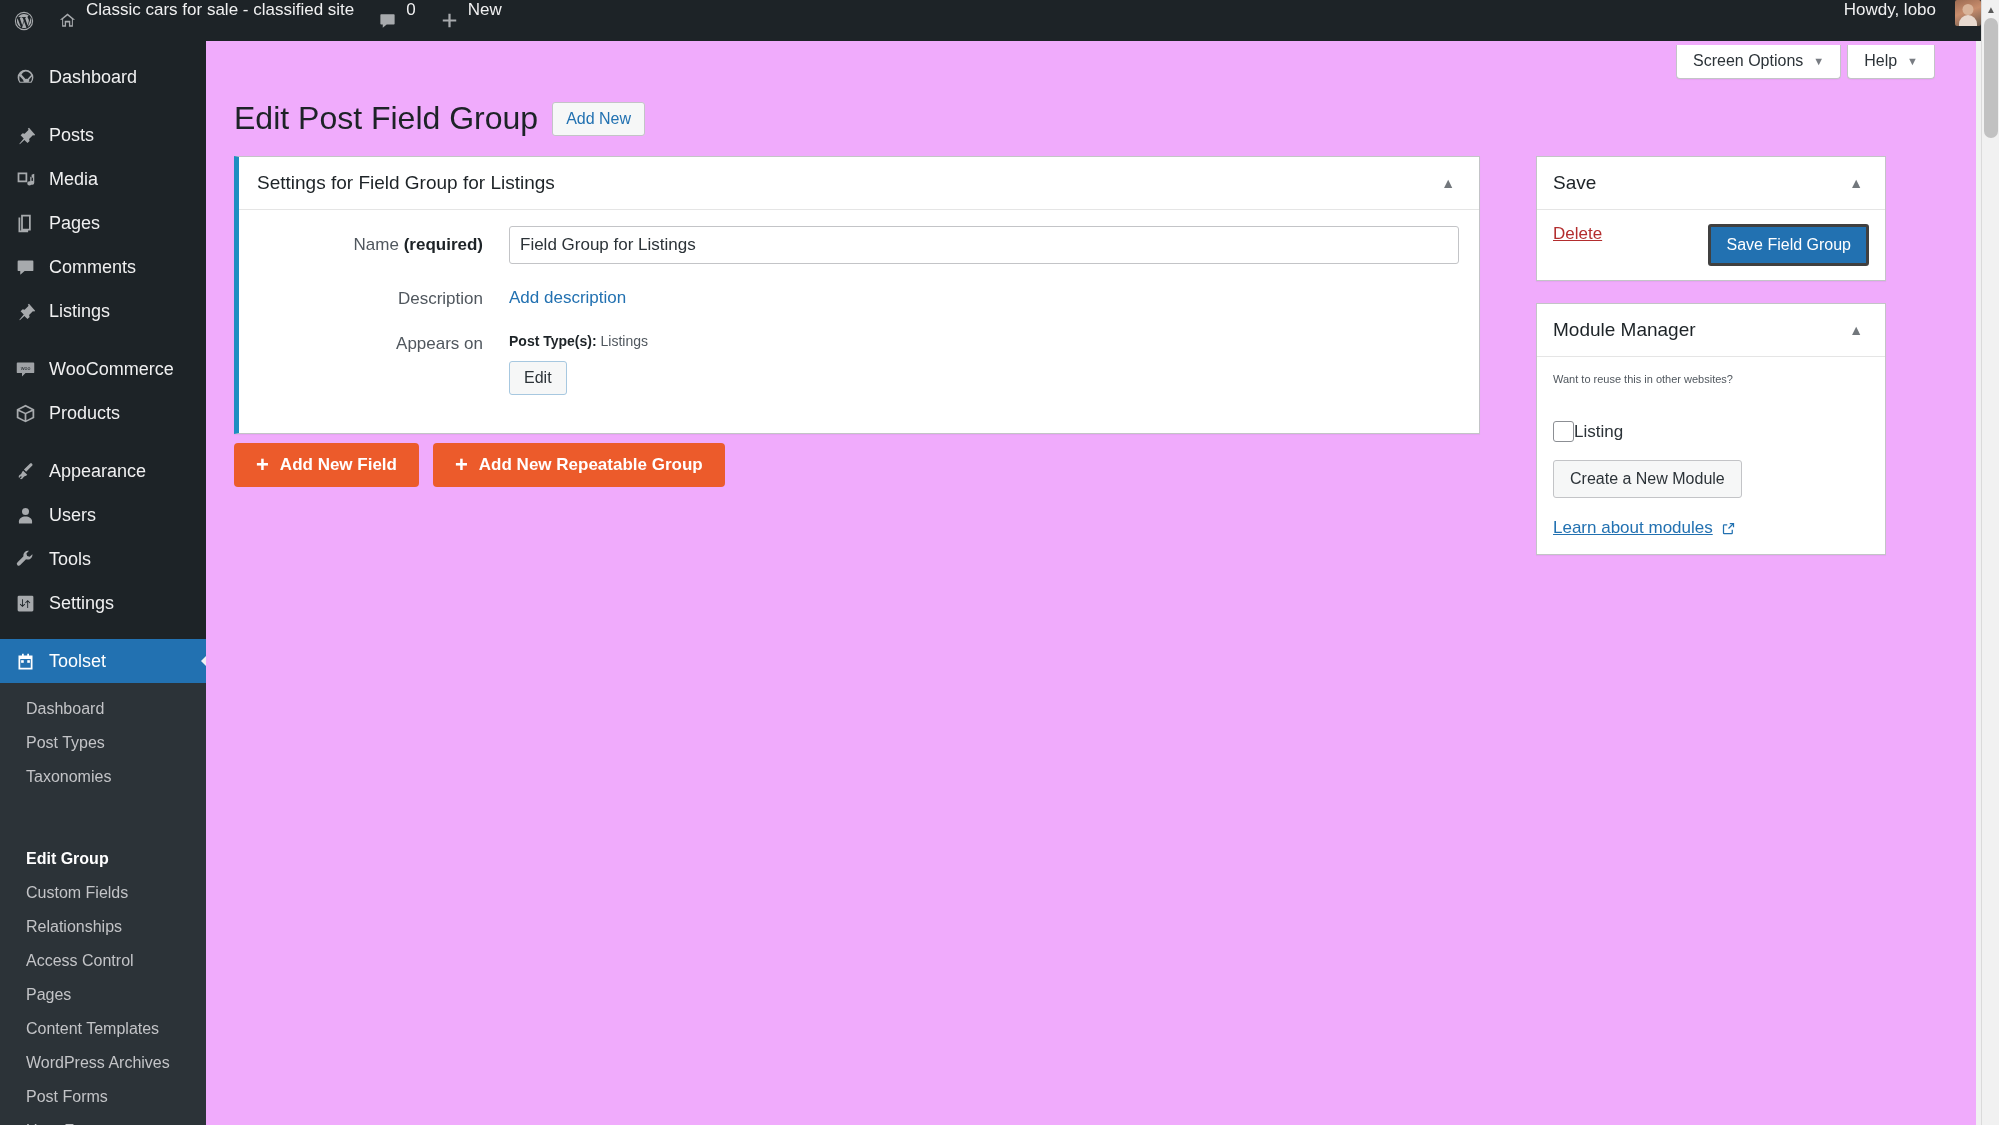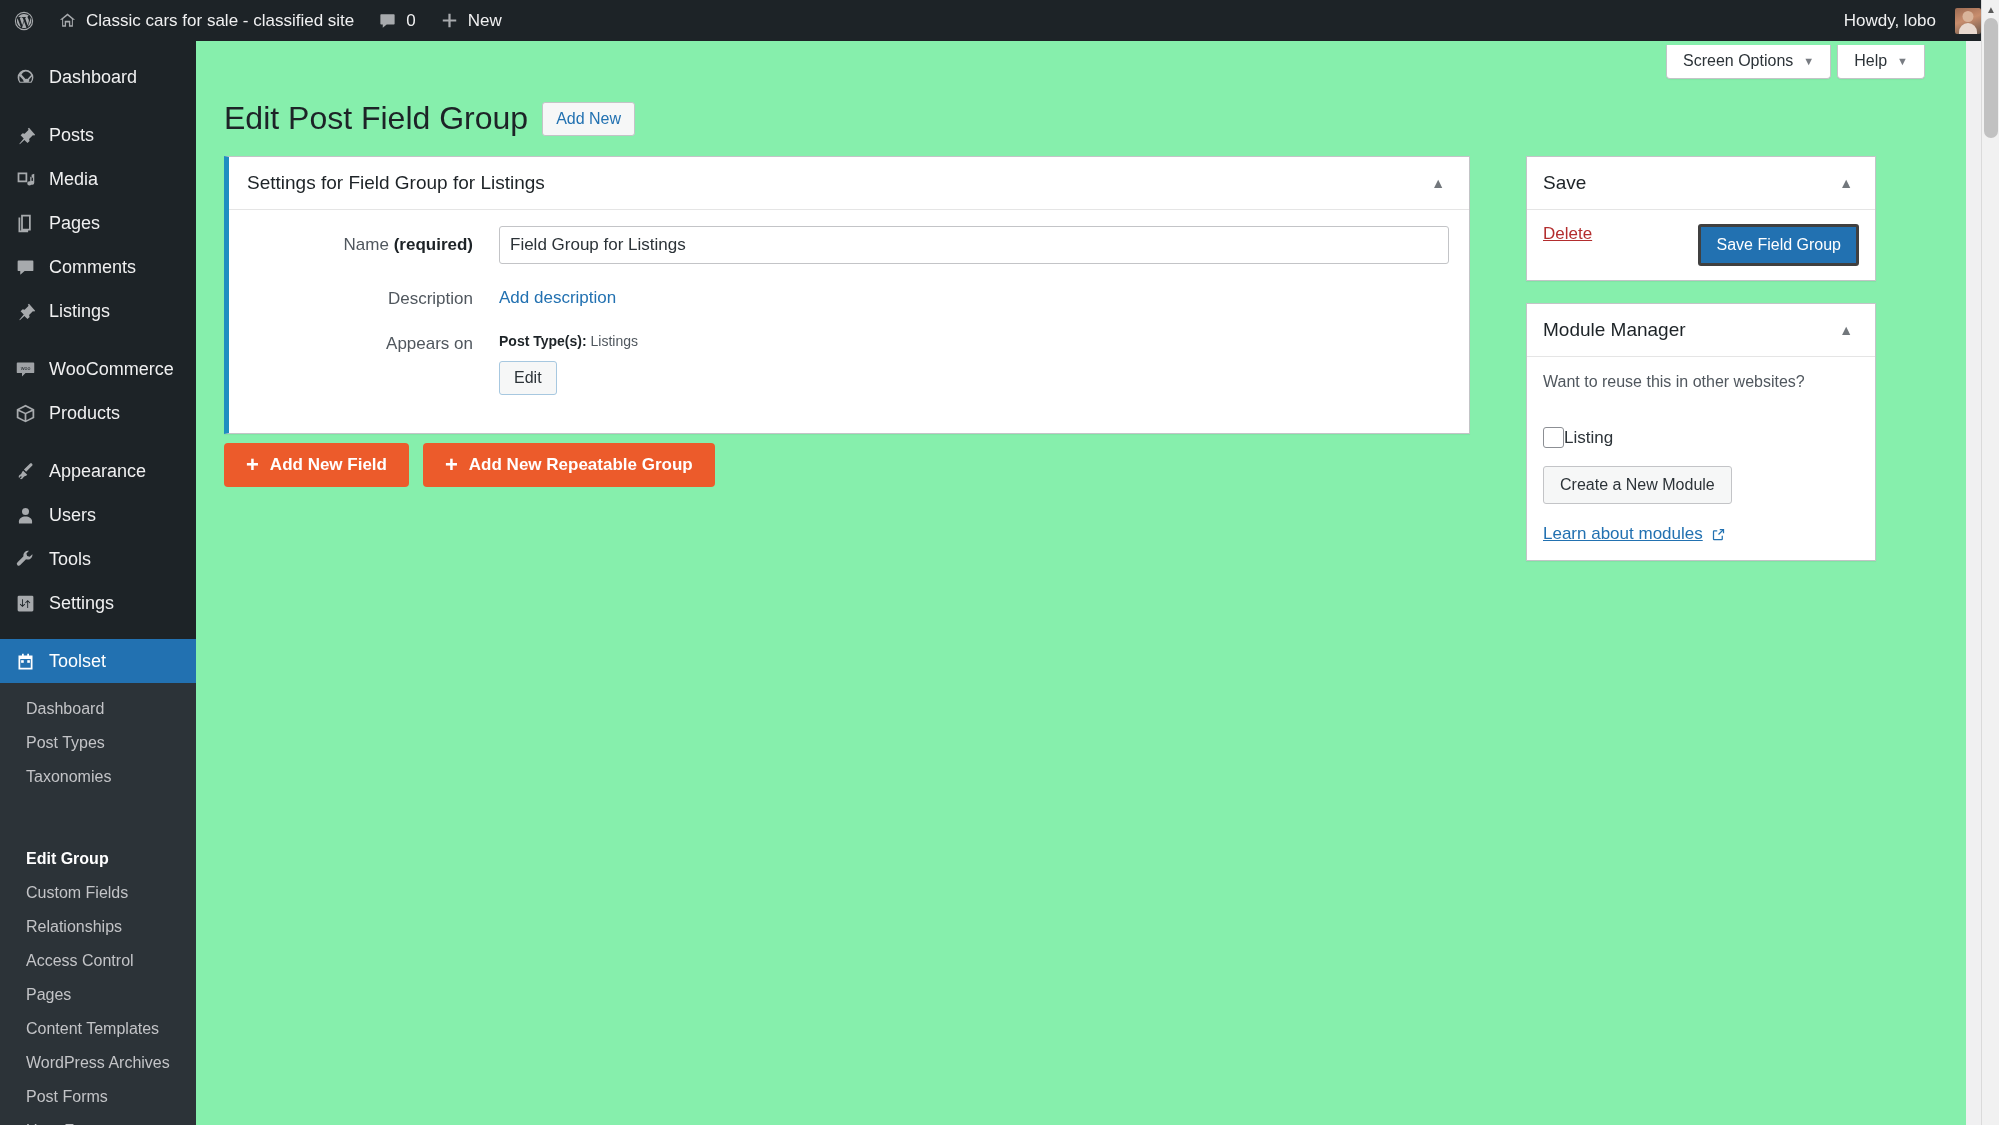--- a/index.html
+++ b/index.html
@@ -14,21 +14,21 @@
   #adminbar {
     position: absolute; top: 0; left: 0;
     width: 1999px; height: 41px;
     background: #1d2327;
     color: #f0f0f1;
     display: flex; align-items: center;
     font-size: 17px;
     z-index: 50;
   }
   .ab-item {
-    display: flex; align-items: center; gap: 9px;
+    display: flex; gap: 9px;
     height: 41px; padding: 0 12px;
     color: #f0f0f1; text-decoration: none;
     white-space: nowrap;
   }
   .ab-item .glyph { color: #a7aaad; display:flex; align-items:center; }
   #ab-wp-logo { padding-left: 13px; padding-right: 11px; }
   #ab-right { margin-left: auto; display:flex; align-items:center; padding-right: 18px; }
   #howdy { font-size: 17px; color:#f0f0f1; }
   .avatar {
     width: 26px; height: 26px; margin-left: 10px;
@@ -81,23 +81,23 @@
   }
   #submenu { background: #2c3338; padding: 9px 0 12px 0; }
   .sub-item {
     display: block; padding: 8px 0 8px 26px;
     color: #c3c4c7; font-size: 16px; text-decoration: none;
   }
   .sub-item.active { color: #fff; font-weight: bold; margin-top: 48px; }
 
   
   #content {
-    position: absolute; top: 41px; left: 196px;
+    position: absolute; top: 41px; left: 206px;
     width: 1770px; height: 1084px;
-    background: #86efac;
+    background: #f0abfc;
     overflow: hidden;
   }
   #screen-meta-links {
     position: absolute; top: 4px; right: 41px;
     display: flex; gap: 6px;
   }
   .meta-link {
     background: #fff; border: 1px solid #c3c4c7; border-top: none;
     border-radius: 0 0 4px 4px;
     padding: 7px 16px 8px 16px;
@@ -213,21 +213,21 @@
   }
   #delete-link {
     color: #b32d2e; font-size: 17px; text-decoration: underline;
   }
   #save-fg-btn {
     background: #2271b1; border: 3px solid #404040;
     border-radius: 3px; color: #fff;
     font-size: 16px; padding: 9px 15px; cursor: pointer;
     font-family: "Liberation Sans", sans-serif;
   }
-  .mm-text { font-size: 16px; color: #50575e; margin-bottom: 36px; }
+  .mm-text { font-size: 11px; color: #50575e; margin-bottom: 36px; }
   .mm-check-row { display: flex; align-items: center; margin-bottom: 18px; margin-top: 36px; }
   .chk {
     width: 21px; height: 21px;
     border: 1px solid #8c8f94; border-radius: 3px;
     background: #fff;
   }
   .mm-check-label { font-size: 17px; color: #2c3338; }
   #create-module-btn {
     background: #f6f7f7; border: 1px solid #c3c4c7;
     border-radius: 3px; padding: 9px 16px;

